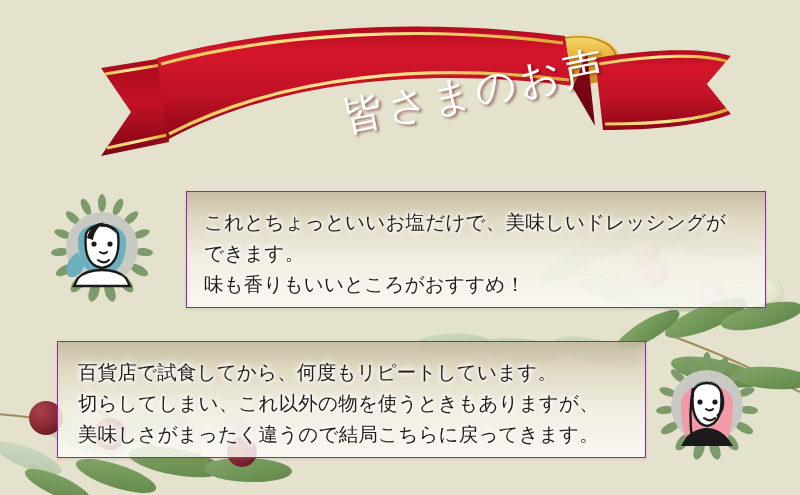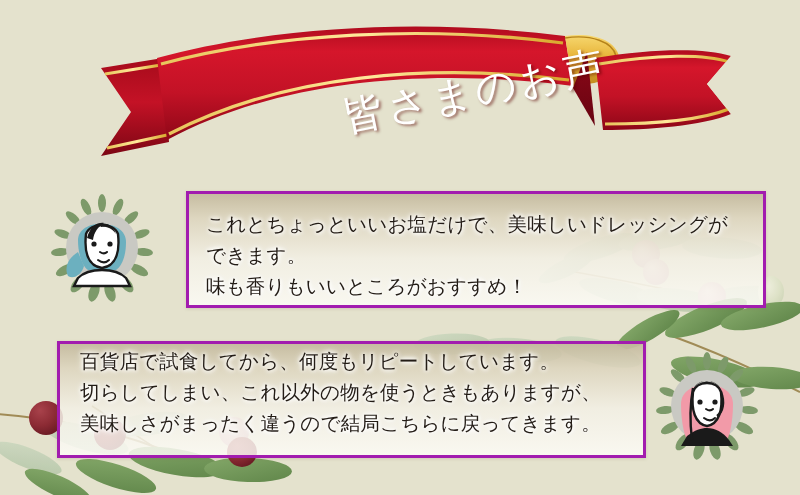--- a/index.html
+++ b/index.html
@@ -51,21 +51,21 @@
     font-family: "Liberation Serif", "DejaVu Serif", serif;
     font-weight: normal;
     text-shadow: 2px 2px 3px rgba(90,0,0,0.55);
     white-space: nowrap;
     pointer-events: none;
   }
 
   
   .tbox {
     position: absolute;
-    border: 3px solid #a21caf;
+    border: 1px solid #a21caf;
     box-sizing: border-box;
     box-shadow: 0 1px 3px rgba(120,110,70,0.20);
   }
   .tbox .tbox-bg {
     position: absolute;
     inset: 0;
     background: linear-gradient(to bottom,
         rgba(196,186,158,0.93) 0%,
         rgba(221,213,190,0.88) 22%,
         rgba(243,240,229,0.86) 58%,
@@ -94,21 +94,21 @@
     padding: 15px 0 0 17px;
   }
 
   #tbox2 {
     left: 57px;
     top: 341px;
     width: 589px;
     height: 117px;
   }
   #tbox2 .tbox-text {
-    padding: 2px 0 0 20px;
+    padding: 15px 0 0 20px;
   }
 
   
   .avatar {
     position: absolute;
     width: 108px;
     height: 108px;
   }
   #avatar1 { left: 48px; top: 194px; }
   #avatar2 { left: 653px; top: 352px; }

